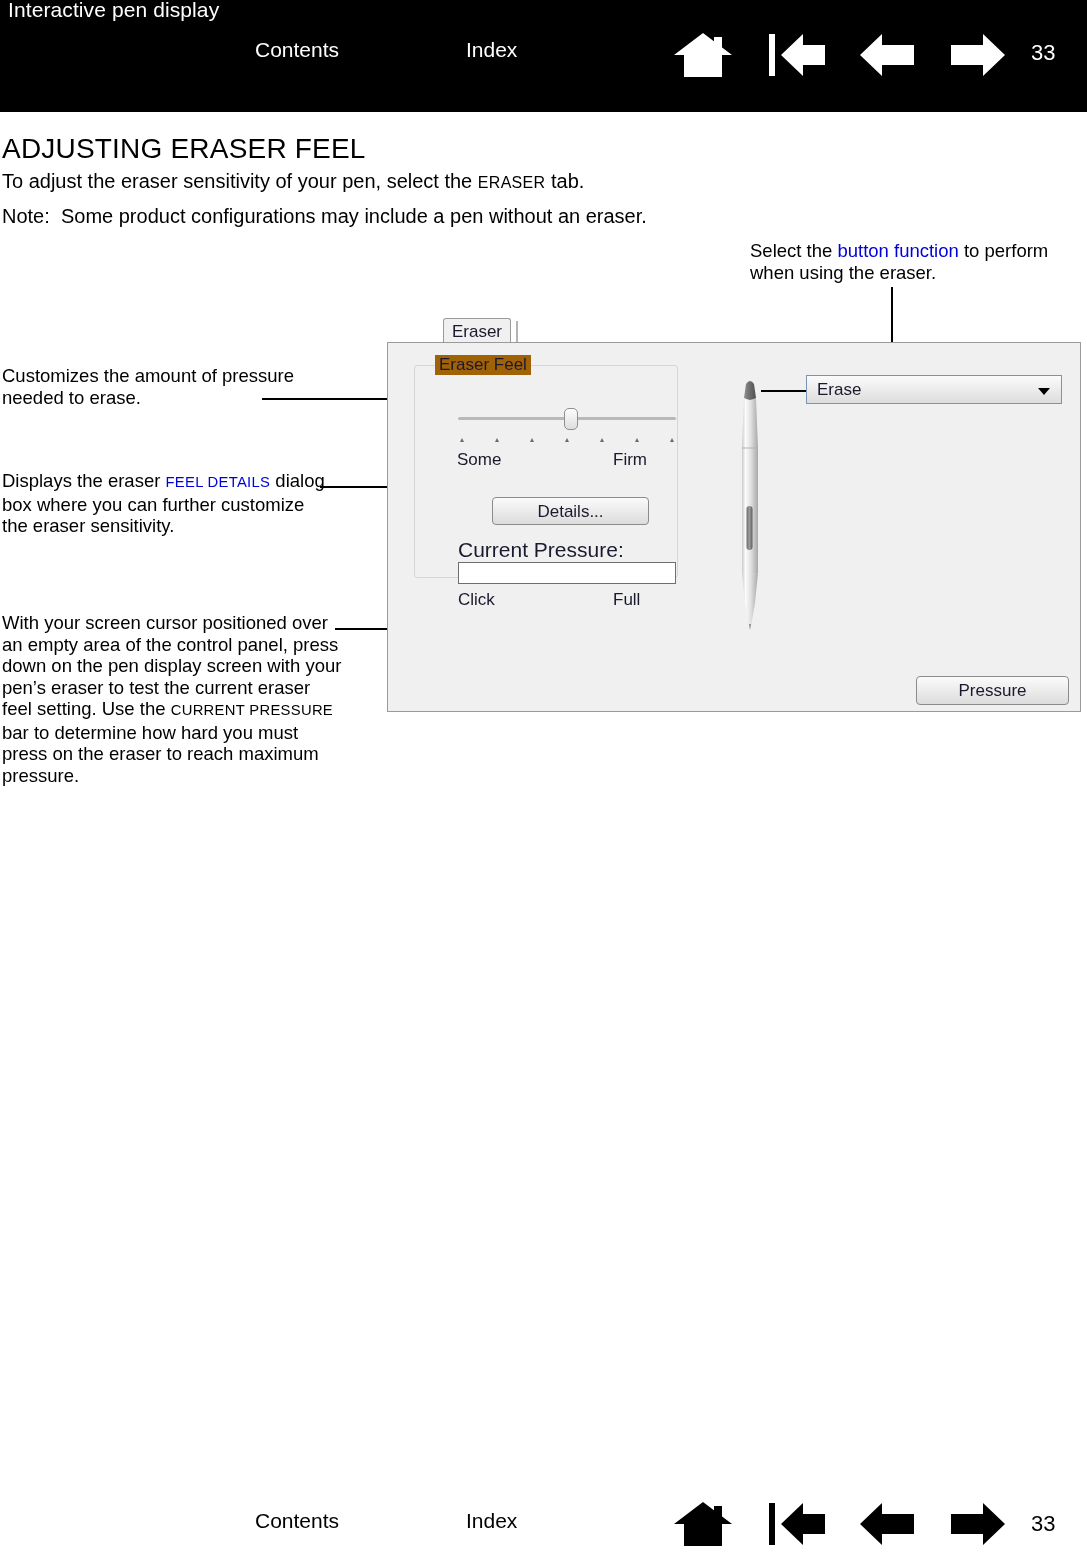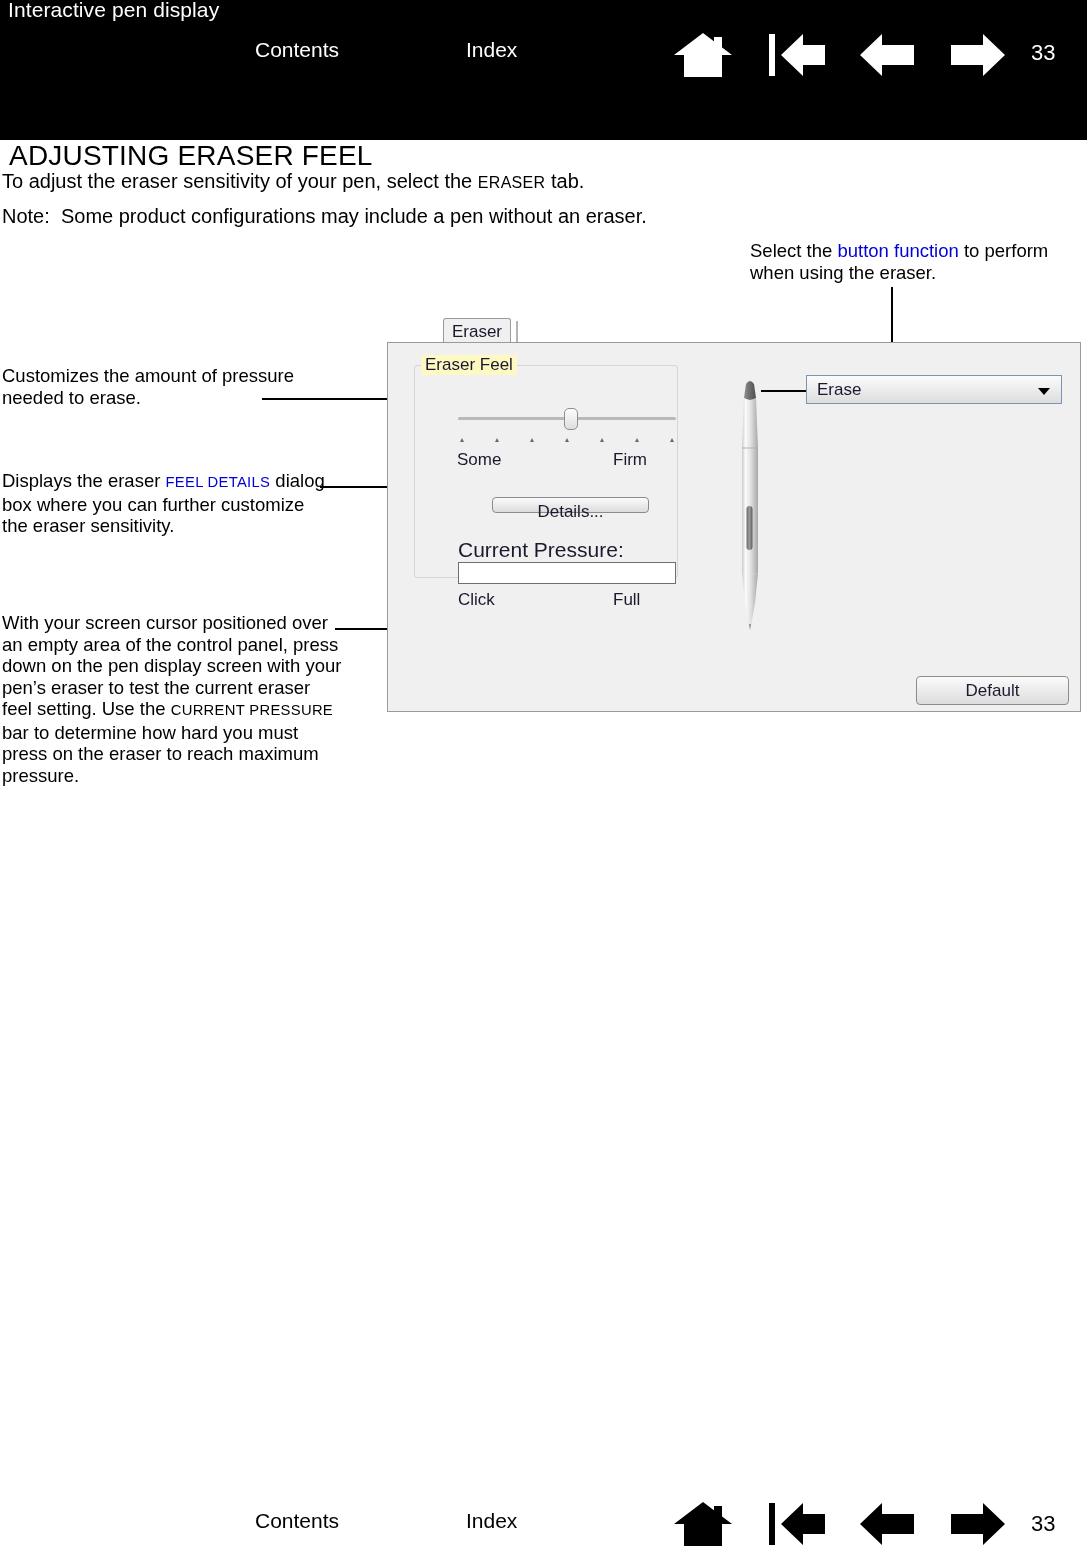--- a/index.html
+++ b/index.html
@@ -9,21 +9,21 @@
     background: #ffffff;
     font-family: "Liberation Sans", sans-serif;
     color: #000;
     position: relative;
     overflow: hidden;
   }
 
   
   .header {
     position: absolute; left: 0; top: 0;
-    width: 1087px; height: 140px;
+    width: 1087px; height: 112px;
     background: #000000;
   }
   .header-title {
     position: absolute; left: 8px; top: -2px;
     font-size: 21px; color: #ffffff; letter-spacing: 0.1px;
   }
   .nav-row {
     position: absolute; left: 0; top: 26px;
     width: 1087px; height: 56px;
   }
@@ -45,21 +45,21 @@
   .nav-icon { position: absolute; top: 5px; cursor: pointer; }
   .nav-icon.home  { left: 0px;   width: 62px; height: 48px; }
   .nav-icon.first { left: 95px;  width: 62px; height: 48px; }
   .nav-icon.prev  { left: 186px; width: 58px; height: 48px; }
   .nav-icon.next  { left: 277px; width: 58px; height: 48px; }
 
   
   .h1 {
     position: absolute; left: 2px; top: 133px;
     font-size: 28px; font-weight: normal; letter-spacing: 0.2px;
-    margin: 7px;
+    margin: 0;
   }
   .intro {
     position: absolute; left: 2px; top: 170px;
     font-size: 20px; white-space: nowrap;
   }
   .note {
     position: absolute; left: 2px; top: 205px;
     font-size: 20px; white-space: nowrap;
   }
   .sc { font-size: 0.80em; letter-spacing: 0.3px; }
@@ -107,22 +107,22 @@
   }
 
   
   .grp {
     position: absolute; left: 26px; top: 22px;
     width: 264px; height: 213px;
     border: 1px solid #d6d6d6;
     border-radius: 3px;
   }
   .grp-title {
-    position: absolute; left: 6px; top: -11px;
-    background: #fef9c3; padding: 0 4px;
+    position: absolute; left: 20px; top: -11px;
+    background: #a16207; padding: 0 4px;
     font-size: 17px; color: #1a1a2e;
   }
 
   
   .slider-wrap { position: absolute; left: 43px; top: 42px; width: 218px; height: 22px; }
   .slider-track {
     position: absolute; left: 0; top: 9px;
     width: 218px; height: 3px;
     background: #b9b9b9; border-radius: 2px;
   }
@@ -147,21 +147,21 @@
   .slabel.firm { left: 198px; }
 
   
   .btn {
     position: absolute;
     background: linear-gradient(#fbfbfb, #dcdcdc);
     border: 1px solid #8c8c8c; border-radius: 4px;
     font-size: 17px; color: #1a1a2e;
     text-align: center; cursor: pointer;
   }
-  .btn-details { left: 77px; top: 131px; width: 157px; height: 16px; line-height: 27px; }
+  .btn-details { left: 77px; top: 131px; width: 157px; height: 28px; line-height: 27px; }
   .btn-default { left: 916px; top: 676px; width: 153px; height: 29px; line-height: 28px; }
 
   .cp-label {
     position: absolute; font-size: 21px; color: #1a1a2e;
   }
   .lbl-curpress { left: 43px; top: 172px; }
   .press-bar {
     position: absolute; left: 43px; top: 196px;
     width: 218px; height: 22px;
     background: #ffffff;
@@ -319,21 +319,21 @@
   <rect x="11.5" y="128" width="6" height="44" rx="3" fill="url(#switchG)"></rect>
 </svg>
 
 <div class="lead lead-pen"></div>
 
 <div class="dd">
   <div class="dd-text">Erase</div>
   <div class="dd-arrow"></div>
 </div>
 
-<div class="btn btn-default">Default</div>
+<div class="btn btn-default">Pressure</div>
 
 <div class="footer">
   <a class="f-link contents">Contents</a>
   <a class="f-link index">Index</a>
   <div class="f-icons">
     <svg class="f-icon home" viewBox="0 0 62 48">
       <path d="M31 2 L60 24 L50 24 L50 46 L12 46 L12 24 L2 24 Z" fill="#000"></path>
       <rect x="42" y="6" width="8" height="14" fill="#000"></rect>
     </svg>
     <svg class="f-icon first" viewBox="0 0 62 48">

